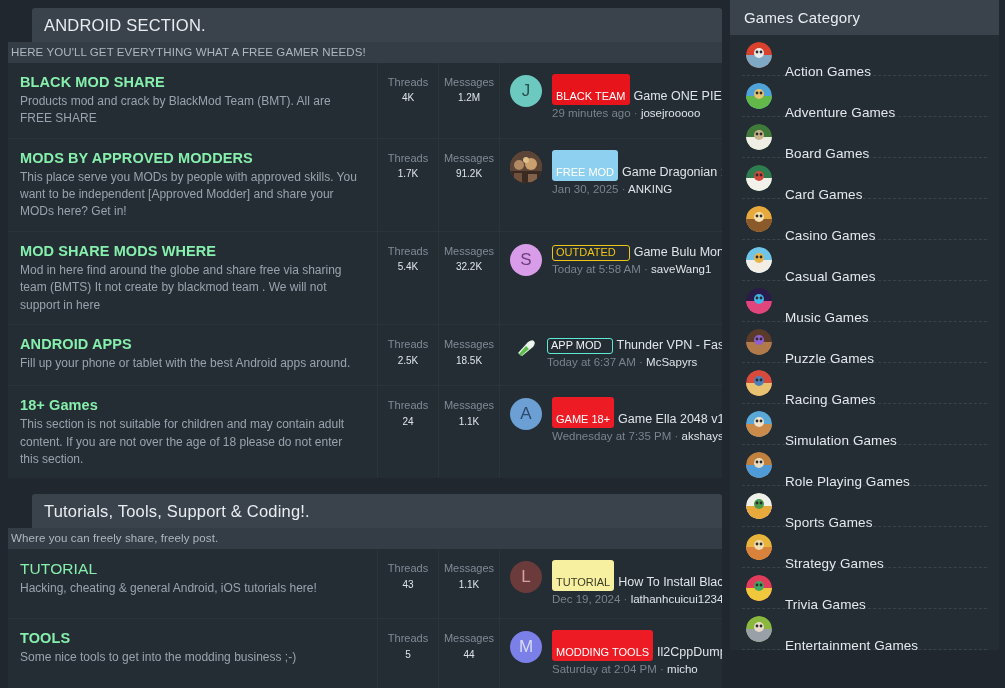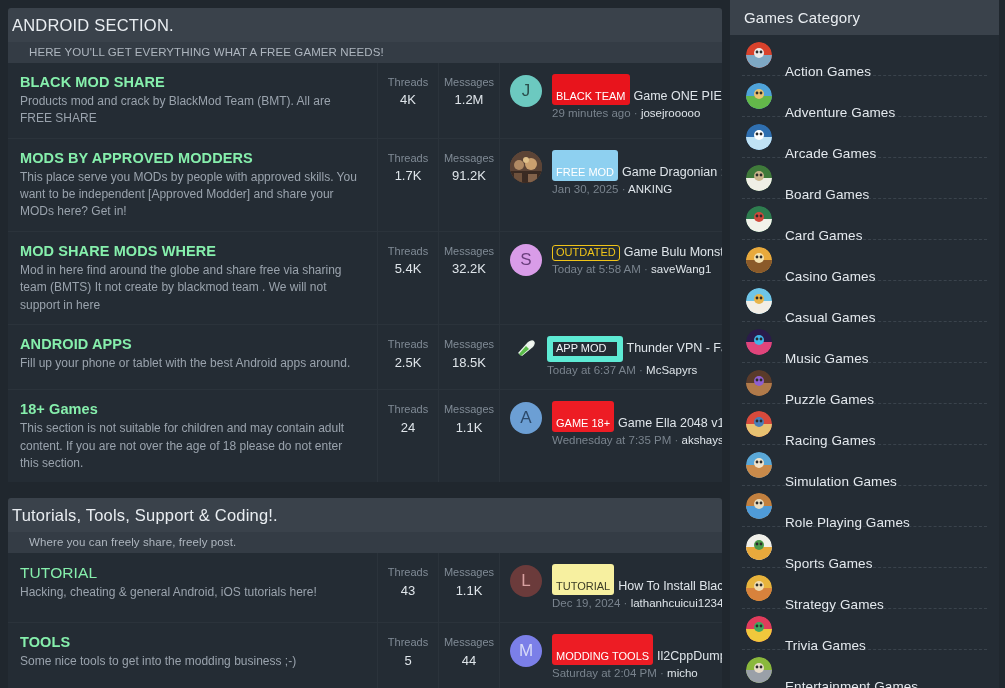--- a/index.html
+++ b/index.html
@@ -16,31 +16,32 @@
   .main-col {
     width: 722px;
     padding: 8px 0 0 8px;
     box-sizing: border-box;
   }
   .node-block { margin-bottom: 16px; }
 
   .cat-header {
     background: #3a424b;
     border-radius: 3px 3px 0 0;
-    padding: 7px 12px 6px 4px;
+    padding: 7px 12px 6px 12px;
+    margin-left: 24px;
   }
   .cat-title {
     font-size: 16.5px;
     color: #e9edf1;
     letter-spacing: .2px;
     line-height: 1.25;
   }
   .cat-sub-bar {
     background: #343c45;
-    padding: 4px 12px 5px 21px;
+    padding: 4px 12px 5px 3px;
     border-radius: 0 0 0 0;
   }
   .cat-sub {
     font-size: 11.5px;
     color: #aeb6bf;
     letter-spacing: .1px;
   }
 
   .rows { background: #242c34; }
   .row {
@@ -73,21 +74,21 @@
   }
 
   .stat {
     width: 61px;
     box-sizing: border-box;
     padding-top: 11px;
     text-align: center;
     border-right: 1px solid #2b333b;
   }
   .stat-label { font-size: 11px; color: #808b96; line-height: 1.5; }
-  .stat-value { font-size: 13px; color: #dfe5ea; line-height: 1.5; }
+  .stat-value { font-size: 10px; color: #dfe5ea; line-height: 1.5; }
 
   .row-last {
     flex: 1;
     box-sizing: border-box;
     padding: 10px 0 10px 10px;
     display: flex;
     align-items: flex-start;
     overflow: hidden;
     min-width: 0;
   }
@@ -118,22 +119,22 @@
     font-size: 11px;
     line-height: 13px;
     padding: 16px 4px 2px 4px;
     border-radius: 3px;
     margin-right: 4px;
     vertical-align: baseline;
     font-weight: normal;
   }
   .badge.solid-red { background: #e8141c; color: #ffffff; }
   .badge.lightblue { background: #8ed0f0; color: #ffffff; }
-  .badge.outline-yellow { background: transparent; color: #f0c419; border: 1px solid #f0c419; padding: 0 3px 1px 3px; }
-  .badge.outline-white { background: transparent; color: #f0f4f7; border: 6px solid #5eead4; padding: 0 10px 1px 3px; }
+  .badge.outline-yellow { background: transparent; color: #f0c419; border: 1px solid #f0c419; padding: 0 13px 1px 3px; }
+  .badge.outline-white { background: transparent; color: #f0f4f7; border: 1px solid #5eead4; padding: 0 10px 1px 3px; }
   .badge.pale-yellow { background: #f7f0a0; color: #3b3b26; }
   .badge.solid-red2 { background: #ed1c24; color: #ffffff; }
   .last-meta {
     font-size: 11.5px;
     color: #79838d;
     line-height: 17px;
     white-space: nowrap;
     overflow: hidden;
   }
   .last-meta .user { color: #dfe5ea; }
@@ -419,30 +420,20 @@
                 <circle cx="13" cy="13" r="13" fill="#4fa3d9"></circle>
                 <path d="M0 13 a13 13 0 0 0 26 0 z" fill="#63b84a"></path>
                 <circle cx="13" cy="11" r="5" fill="#e8c271"></circle>
                 <circle cx="11" cy="10" r="1.4" fill="#2b2b2b"></circle>
                 <circle cx="15" cy="10" r="1.4" fill="#2b2b2b"></circle>
               </svg></span>
             <span class="side-label">Adventure Games</span>
           </div>
           <div class="side-item">
             <span class="side-icon"><svg viewBox="0 0 26 26" width="26" height="26">
-                <circle cx="13" cy="13" r="13" fill="#2f6fb0"></circle>
-                <path d="M0 13 a13 13 0 0 0 26 0 z" fill="#bfe2f5"></path>
-                <circle cx="13" cy="11" r="5" fill="#ffffff"></circle>
-                <circle cx="11" cy="10" r="1.4" fill="#2b2b2b"></circle>
-                <circle cx="15" cy="10" r="1.4" fill="#2b2b2b"></circle>
-              </svg></span>
-            <span class="side-label">Arcade Games</span>
-          </div>
-          <div class="side-item">
-            <span class="side-icon"><svg viewBox="0 0 26 26" width="26" height="26">
                 <circle cx="13" cy="13" r="13" fill="#3f7a3a"></circle>
                 <path d="M0 13 a13 13 0 0 0 26 0 z" fill="#f0efe6"></path>
                 <circle cx="13" cy="11" r="5" fill="#c9b48a"></circle>
                 <circle cx="11" cy="10" r="1.4" fill="#2b2b2b"></circle>
                 <circle cx="15" cy="10" r="1.4" fill="#2b2b2b"></circle>
               </svg></span>
             <span class="side-label">Board Games</span>
           </div>
           <div class="side-item">
             <span class="side-icon"><svg viewBox="0 0 26 26" width="26" height="26">

